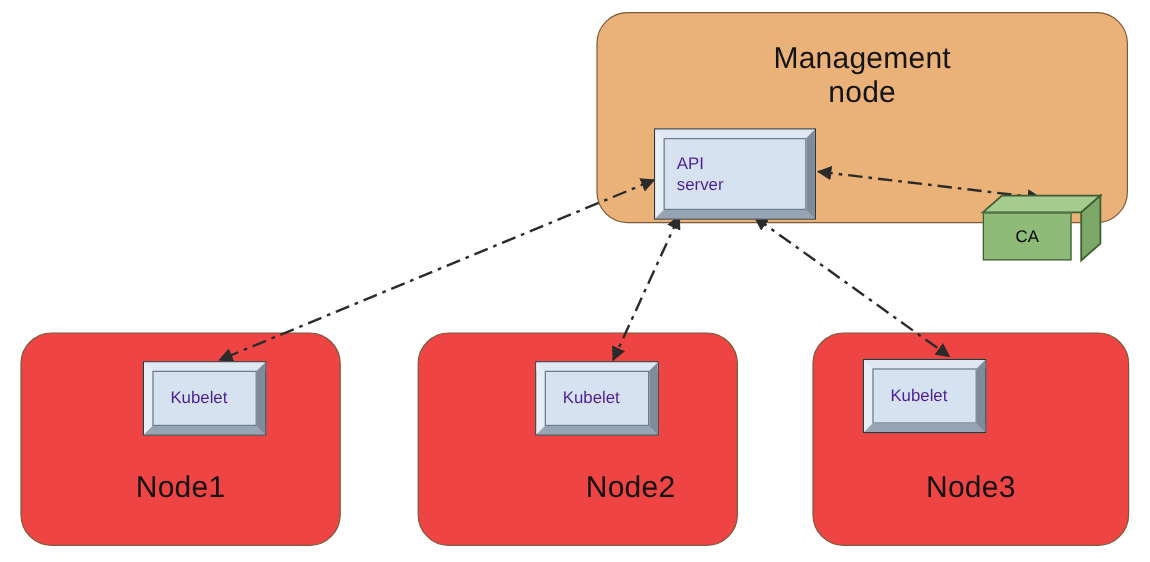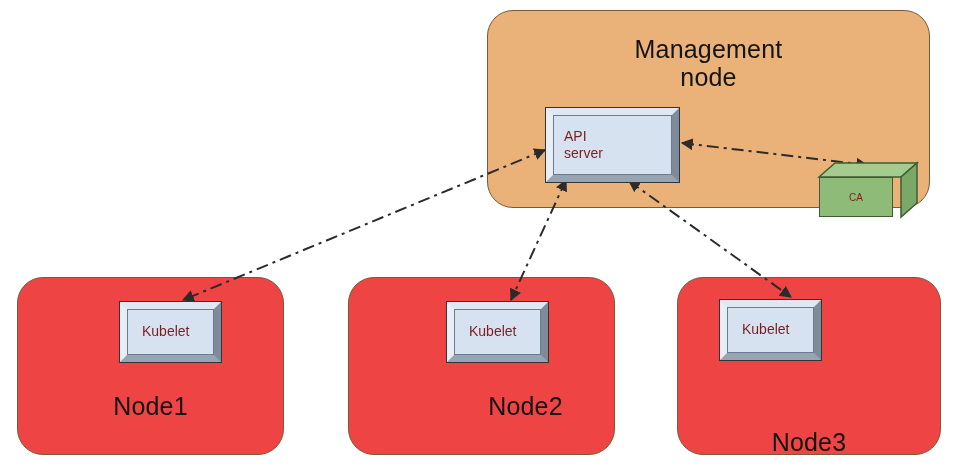--- a/index.html
+++ b/index.html
@@ -73,21 +73,21 @@
     width: 100%;
     height: 100%;
     box-sizing: border-box;
     background: #d6e2f0;
     border: 1.2px solid #6d7c8c;
     display: flex;
     align-items: center;
     justify-content: flex-start;
   }
   .bevel-label {
-    color: #7f1d1d;
+    color: #4c1d95;
     font-size: 14px;
     line-height: 1.22;
     padding-left: 10px;
     font-weight: 400;
   }
   .kubelet-inner .bevel-label {
     padding-left: 14px;
   }
   
   .cuboid {
@@ -100,52 +100,52 @@
     width: 74px;
     height: 40px;
     box-sizing: border-box;
     background: #8fbb78;
     border: 1.5px solid #3f5c34;
     display: flex;
     align-items: center;
     justify-content: center;
   }
   .cuboid .face-label {
-    color: #7f1d1d;
-    font-size: 10px;
+    color: #000000;
+    font-size: 14px;
   }
   .cuboid svg {
     position: absolute;
     left: 0;
     top: 0;
     overflow: visible;
   }
 </style>
 </head>
 <body>
 
 <div id="canvas">
 
-  <div class="container-box mgmt-box" style="left:487px; top:10px; width:443px; height:198px;">
+  <div class="container-box mgmt-box" style="left:497px; top:10px; width:443px; height:176px;">
     <div class="container-title" style="top:24px;">
       <div>Management</div>
       <div>node</div>
     </div>
   </div>
 
   <div class="container-box node-box" style="left:17px; top:277px; width:267px; height:178px;">
     <div class="container-title" style="top:114px;">Node1</div>
   </div>
 
   <div class="container-box node-box" style="left:348px; top:277px; width:267px; height:178px;">
     <div class="container-title" style="top:114px;padding-left:44px;">Node2</div>
   </div>
 
   <div class="container-box node-box" style="left:677px; top:277px; width:264px; height:178px;">
-    <div class="container-title" style="top:114px;margin-top:36px;">Node3</div>
+    <div class="container-title" style="top:114px;">Node3</div>
   </div>
 
   <svg class="edges" viewBox="0 0 958 468" width="958" height="468">
     <defs>
       <marker id="arrow-end" viewBox="0 0 10 10" refX="9" refY="5" markerWidth="6" markerHeight="6" orient="auto-start-reverse">
         <path d="M 0 0 L 10 5 L 0 10 z" fill="#2b2b2b"></path>
       </marker>
       <marker id="arrow-start" viewBox="0 0 10 10" refX="9" refY="5" markerWidth="6" markerHeight="6" orient="auto-start-reverse">
         <path d="M 0 0 L 10 5 L 0 10 z" fill="#2b2b2b"></path>
       </marker>

